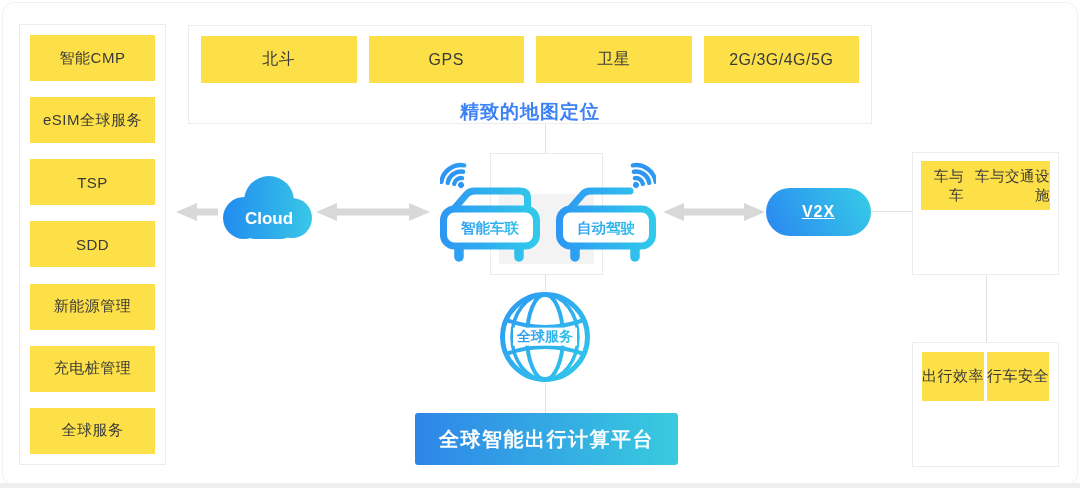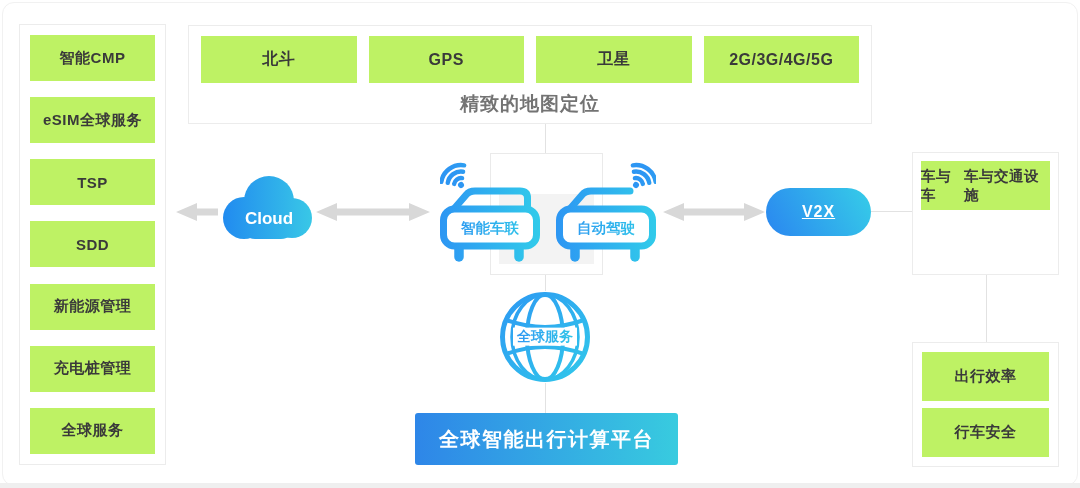--- a/index.html
+++ b/index.html
@@ -5,34 +5,34 @@
   html,body{margin:0;padding:0;background:#fff;}
   #canvas{
     position:relative;width:1080px;height:488px;background:#fff;overflow:hidden;
     font-family:"Liberation Sans","DejaVu Sans",sans-serif;color:#333;
   }
   .card-edge{position:absolute;inset:2px;border:1px solid #F1F1F1;border-radius:12px;pointer-events:none;}
   .bottom-strip{position:absolute;left:0;right:0;bottom:0;height:5px;background:#EFEFEF;}
 
   .panel{position:absolute;background:#fff;border:1px solid #ECECEC;box-sizing:border-box;}
   .gbox{
-    background:#bef264;display:flex;align-items:center;justify-content:center;
-    font-weight:bold;font-size:15px;color:#3a3a3a;letter-spacing:.5px;box-sizing:border-box;
+    background:#fde047;display:flex;align-items:center;justify-content:center;
+    font-weight:normal;font-size:15px;color:#3a3a3a;letter-spacing:.5px;box-sizing:border-box;text-align:right;
   }
 
   
   #sidebar{left:19px;top:24px;width:147px;height:441px;display:flex;flex-direction:column;
     justify-content:space-between;padding:10px;}
   #sidebar .gbox{height:46px;}
 
   
   #topbox{left:188px;top:25px;width:684px;height:99px;}
   #topbox .row{display:flex;gap:12px;margin:10px 12px 0 12px;}
   #topbox .gbox{flex:1;height:47px;font-size:16px;}
-  #topbox .title{margin-top:8px;text-align:center;font-weight:bold;font-size:19px;letter-spacing:1px;color:#737373;}
+  #topbox .title{margin-top:16px;text-align:center;font-weight:bold;font-size:19px;letter-spacing:1px;color:#3b82f6;}
 
   
   #hubbox{left:490px;top:153px;width:113px;height:122px;border:1px solid #EAEAEA;}
   #hubbox .inner{position:absolute;left:8px;right:8px;top:40px;bottom:10px;background:#F3F3F3;}
 
   .vline{position:absolute;width:1px;background:#E2E2E2;}
   .hline{position:absolute;height:1px;background:#E2E2E2;}
 
   .abs{position:absolute;}
 
@@ -51,21 +51,21 @@
     left:766px;top:188px;width:105px;height:48px;border-radius:24px;
     background:linear-gradient(60deg,#2A86F0,#36CDE8);
     display:flex;align-items:center;justify-content:center;
     color:#fff;font-weight:bold;font-size:16px;letter-spacing:1px;text-decoration:underline;
   }
 
   
   #rightTop{left:912px;top:152px;width:147px;height:123px;display:flex;flex-direction:row;
     justify-content:space-between;padding:8px;}
   #rightTop .gbox{height:49px;font-size:14.5px;}
-  #rightBottom{left:912px;top:342px;width:147px;height:125px;display:flex;flex-direction:column;
+  #rightBottom{left:912px;top:342px;width:147px;height:125px;display:flex;
     justify-content:space-between;padding:9px;}
   #rightBottom .gbox{height:49px;}
 
   
   #globe{left:497px;top:289px;width:96px;height:96px;}
   #globe-label{
     position:absolute;left:50%;top:50%;transform:translate(-50%,-52%);
     background:#fff;padding:1px 3px;font-size:14px;font-weight:bold;white-space:nowrap;
     background-image:linear-gradient(90deg,#2E96F2,#2FC7E9);
     -webkit-background-clip:text;background-clip:text;color:transparent;

